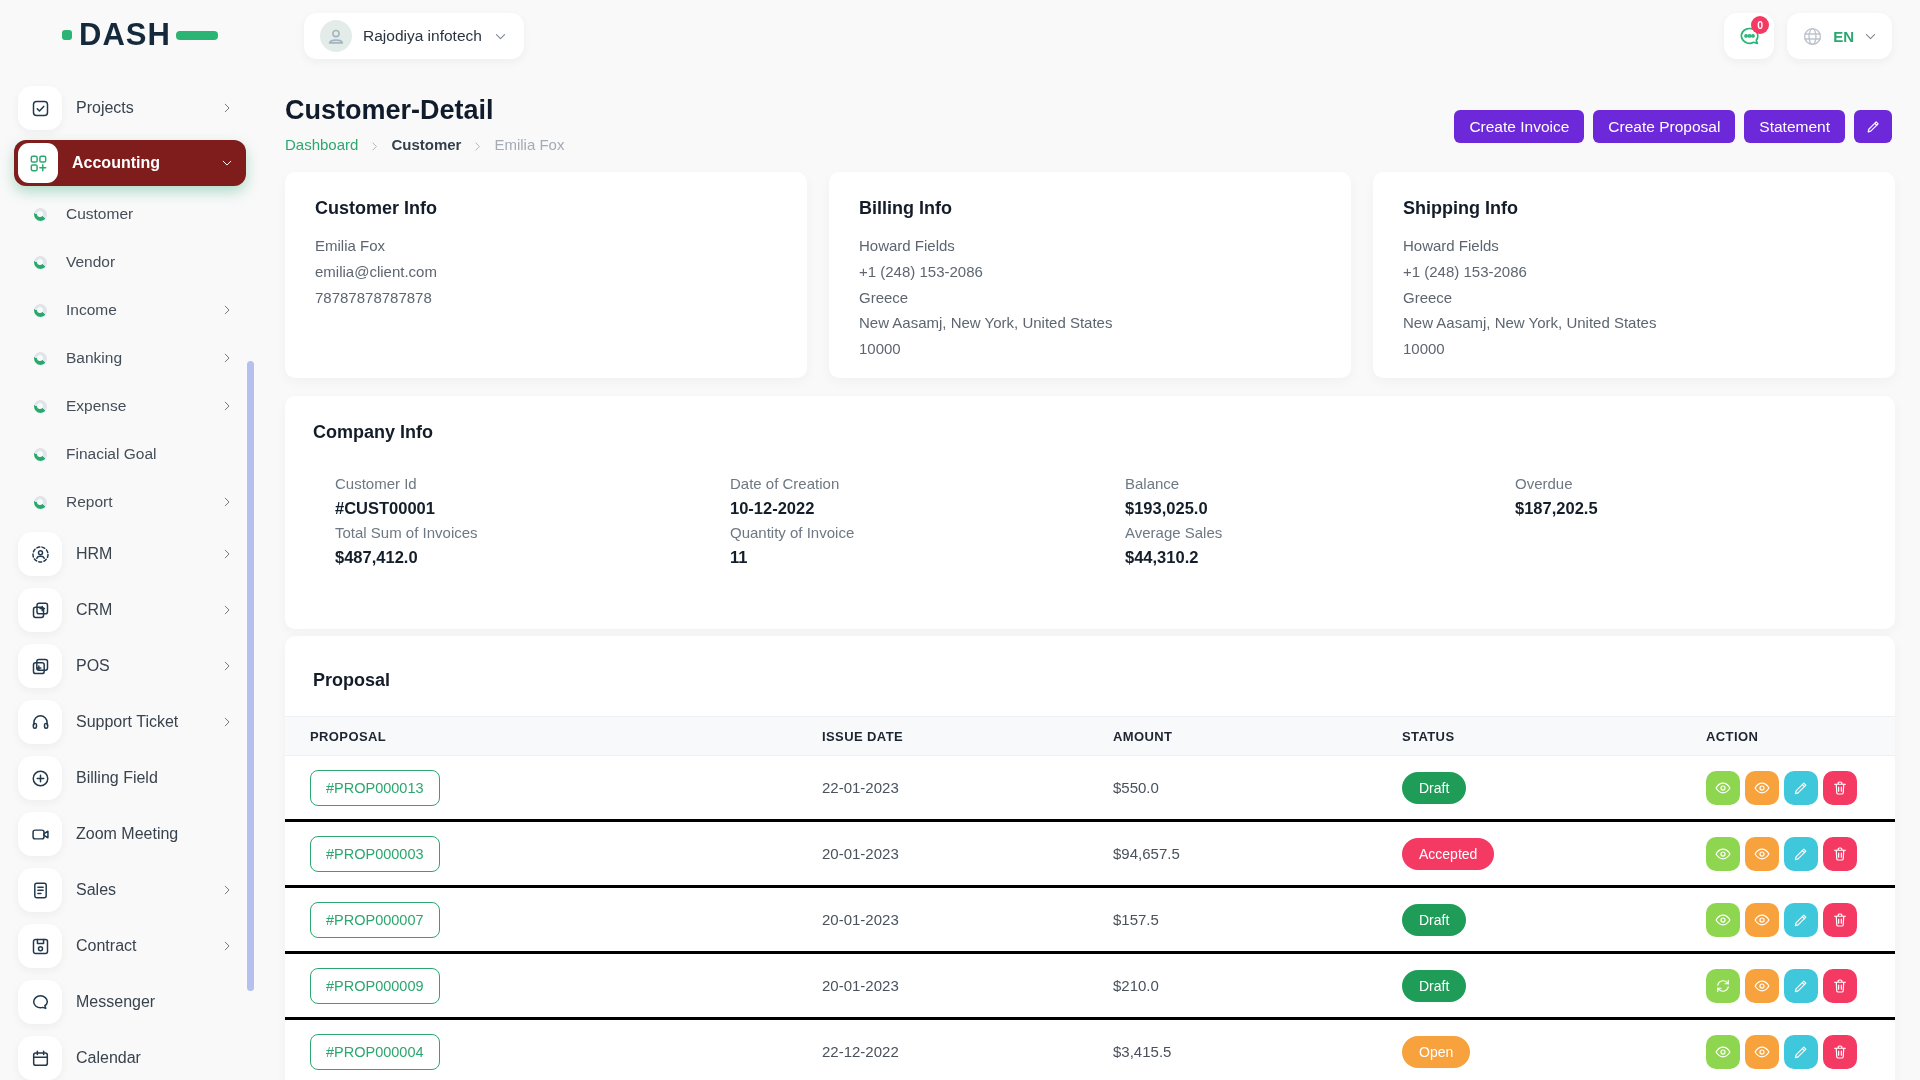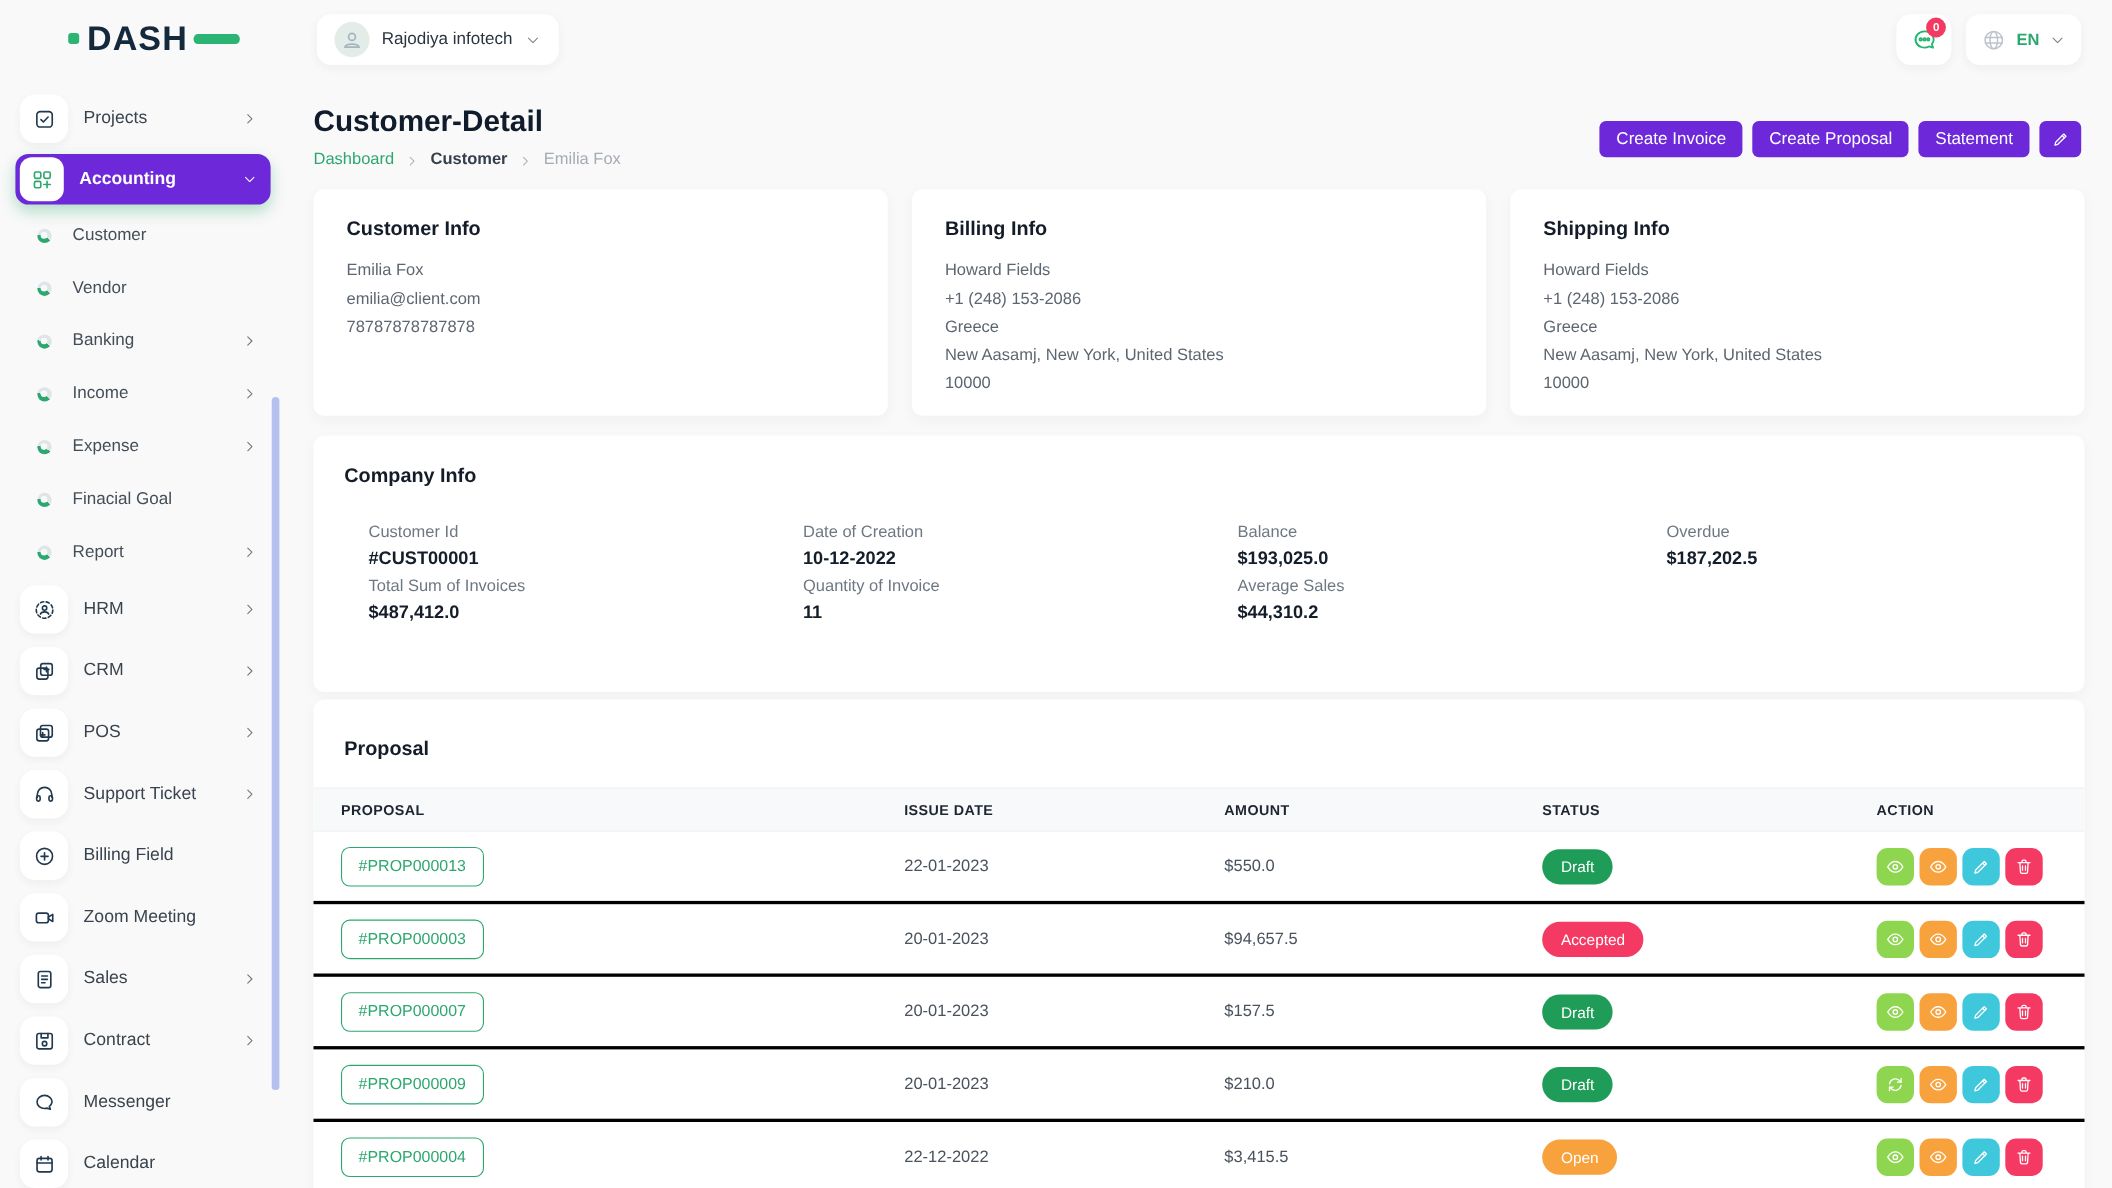--- a/index.html
+++ b/index.html
@@ -9,41 +9,41 @@
   svg.icon { fill:none; stroke:currentColor; stroke-width:1.7; stroke-linecap:round; stroke-linejoin:round; }
 
   
   .topbar { position:absolute; top:0; left:0; width:100%; height:72px; }
   .logo { position:absolute; left:62px; top:17px; display:flex; align-items:center; gap:7px; }
   .logo-dot { width:10px; height:10px; border-radius:3px; background:#2bb473; }
   .logo-text { font-size:31px; font-weight:800; letter-spacing:1px; color:#15293d; }
   .logo-bar { width:42px; height:9px; border-radius:4px; background:#2bb473; margin-left:-2px; }
 
   .pill { background:#fff; border-radius:13px; box-shadow:0 3px 10px rgba(35,45,60,0.05); display:flex; align-items:center; }
-  .company-pill { position:absolute; left:288px; top:13px; height:46px; padding:0 16px; gap:11px; cursor:pointer; }
+  .company-pill { position:absolute; left:304px; top:13px; height:46px; padding:0 16px; gap:11px; cursor:pointer; }
   .avatar { width:32px; height:32px; border-radius:50%; background:#e4ecea; color:#a3b6bd; display:flex; align-items:center; justify-content:center; }
   .company-name { font-size:15.5px; color:#2a3440; }
   .chev-sm { width:15px; height:15px; color:#7c8590; }
 
   .topbar-right { position:absolute; right:28px; top:13px; display:flex; gap:13px; }
   .chat-btn { width:50px; height:46px; justify-content:center; position:relative; cursor:pointer; }
   .chat-btn svg { width:25px; height:25px; color:#22b573; stroke-width:1.6; }
   .badge { position:absolute; top:3px; right:5px; min-width:18px; height:18px; border-radius:9px; background:#f43962; color:#fff; font-size:10.5px; font-weight:700; display:flex; align-items:center; justify-content:center; padding:0 4px; }
   .lang-pill { height:46px; padding:0 14px; gap:9px; cursor:pointer; }
   .lang-pill .globe { width:23px; height:23px; color:#bcc3cb; stroke-width:1.4; }
   .lang-label { font-size:15px; font-weight:700; color:#2ca76f; }
 
   
   .sidebar { position:absolute; left:14px; top:78px; width:232px; padding-top:6px; }
   .nav-item { display:flex; align-items:center; height:48px; margin-bottom:8px; padding:0 12px 0 4px; cursor:pointer; border-radius:12px; }
   .icon-box { width:44px; height:44px; border-radius:14px; background:#fff; box-shadow:0 3px 8px rgba(35,45,60,0.05); display:flex; align-items:center; justify-content:center; color:#21394e; flex:0 0 auto; }
   .icon-box svg { width:21px; height:21px; }
   .nav-label { font-size:16px; color:#39434e; margin-left:14px; }
   .nav-chev { width:14px; height:14px; color:#6f7882; margin-left:auto; stroke-width:2; }
-  .nav-item.active { background:#6d28d9; height:46px; box-shadow:0 6px 14px rgba(44,167,111,0.35); }
+  .nav-item.active { background:#7f1d1d; height:46px; box-shadow:0 6px 14px rgba(44,167,111,0.35); }
   .nav-item.active .icon-box { width:40px; height:40px; border-radius:11px; box-shadow:none; color:#2ca76f; }
   .nav-item.active .nav-label { color:#fff; font-weight:700; }
   .nav-item.active .nav-chev { color:#fff; }
 
   .sub-item { display:flex; align-items:center; height:40px; margin-bottom:8px; padding:0 12px 0 4px; cursor:pointer; }
   .bullet-slot { width:44px; display:flex; align-items:center; justify-content:center; flex:0 0 auto; }
   .bullet { width:13px; height:13px; border-radius:50%; background:conic-gradient(from 130deg, #2ca76f 0 150deg, #dfe4e8 150deg 360deg); position:relative; }
   .bullet::after { content:""; position:absolute; inset:3.5px; border-radius:50%; background:#f9f9f9; }
   .sub-label { font-size:15.5px; color:#444e59; margin-left:4px; }
 
@@ -271,30 +271,30 @@
   <div class="sub-item">
     <span class="bullet-slot">
         <span class="bullet"></span>
       </span>
     <span class="sub-label">Vendor</span>
   </div>
   <div class="sub-item">
     <span class="bullet-slot">
         <span class="bullet"></span>
       </span>
-    <span class="sub-label">Banking</span>
+    <span class="sub-label">Income</span>
     <svg class="icon nav-chev">
         <use href="#i-chev-right"></use>
       </svg>
   </div>
   <div class="sub-item">
     <span class="bullet-slot">
         <span class="bullet"></span>
       </span>
-    <span class="sub-label">Income</span>
+    <span class="sub-label">Banking</span>
     <svg class="icon nav-chev">
         <use href="#i-chev-right"></use>
       </svg>
   </div>
   <div class="sub-item">
     <span class="bullet-slot">
         <span class="bullet"></span>
       </span>
     <span class="sub-label">Expense</span>
     <svg class="icon nav-chev">

